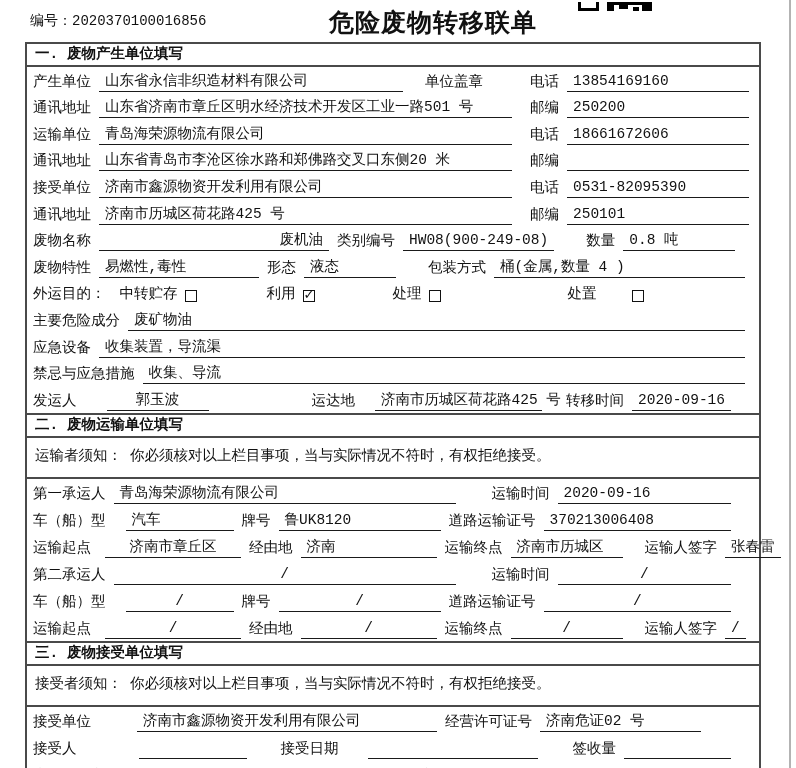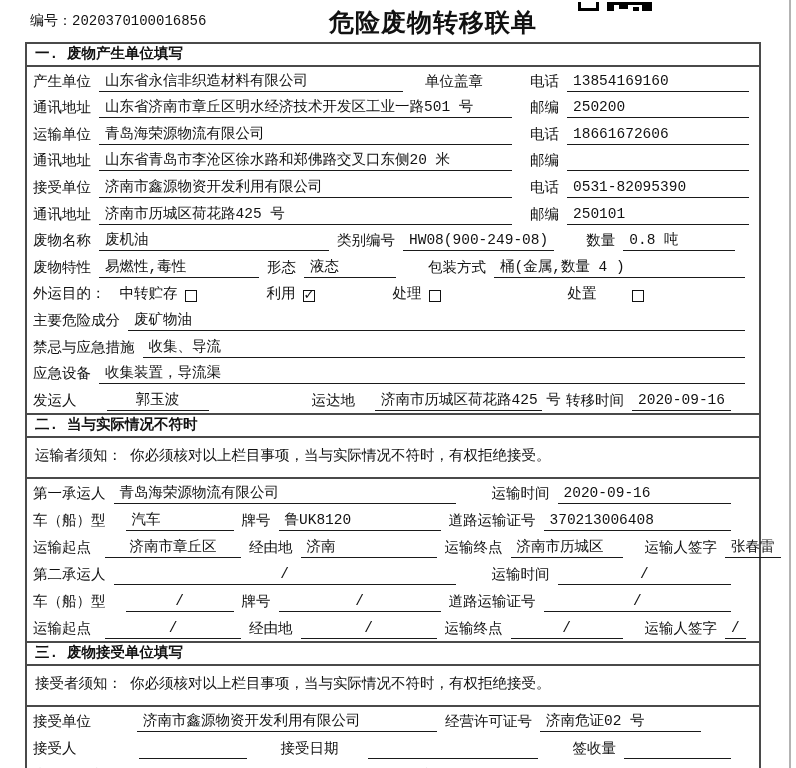--- a/index.html
+++ b/index.html
@@ -34,21 +34,21 @@
   .ctr{text-align:center;}
   
   .opt{white-space:nowrap;display:flex;align-items:flex-end;}
   .cbx{display:inline-block;width:12px;height:12px;border:1.6px solid #111;margin-left:7px;
        position:relative;top:-2px;box-sizing:border-box;}
   .cbx[data-checked="true"]::before{content:"✓";position:absolute;left:0px;top:-6px;
        font-size:13px;font-weight:bold;font-family:"DejaVu Sans",sans-serif;}
   
   .w170{width:170px;flex:0 0 170px;}
   .mw292{min-width:292px;}.mw288{min-width:288px;}.mw330{min-width:330px;}
-  .mw218{min-width:218px;}.mw158{min-width:158px;}.mw150{min-width:150px;}
+  .mw218{min-width:218px;text-align:right;}.mw158{min-width:158px;}.mw150{min-width:150px;}
   .mw148{min-width:148px;}.mw124{min-width:124px;}.mw120{min-width:120px;}
   .mw100{min-width:100px;}.mw96{min-width:96px;}.mw90{min-width:90px;text-align:center;}.mw80{min-width:80px;}
   
   .mla{margin-left:auto;}
   .ml6{margin-left:6px;text-align:center;}.ml10{margin-left:10px;}.ml12{margin-left:12px;}.ml14{margin-left:14px;}
   .ml16{margin-left:16px;}.ml20{margin-left:20px;}.ml21{margin-left:21px;}.ml22{margin-left:22px;}
   .ml24{margin-left:24px;}.ml26{margin-left:26px;}.ml27{margin-left:27px;}.ml28{margin-left:28px;}.ml31{margin-left:31px;}.ml34{margin-left:34px;}.ml38{margin-left:38px;}
   .ml45{margin-left:45px;}.ml54{margin-left:54px;}
   .ml70{margin-left:70px;}.ml78{margin-left:78px;}
   .ml95{margin-left:95px;text-align:right;}.ml127{margin-left:127px;gap:28px;}
@@ -166,41 +166,41 @@
           <span class="cbx" data-checked="false"></span>
         </span>
       </div>
 
       <div class="row">
         <span class="lbl">主要危险成分</span>
         <span class="ul fl mr4">废矿物油</span>
       </div>
 
       <div class="row">
+        <span class="lbl">应急设备</span>
+        <span class="ul fl mr4">收集装置，导流渠</span>
+      </div>
+
+      <div class="row">
         <span class="lbl">禁忌与应急措施</span>
         <span class="ul fl mr4">收集、导流</span>
-      </div>
-
-      <div class="row">
-        <span class="lbl">应急设备</span>
-        <span class="ul fl mr4">收集装置，导流渠</span>
       </div>
 
       <div class="row">
         <span class="lbl">发运人</span>
         <span class="ul mw90 ml22 ctr">郭玉波</span>
         <span class="lbl ml95">运达地</span>
         <span class="ul mw150 ml12">济南市历城区荷花路425 号</span>
         <span class="lbl ml16">转移时间</span>
         <span class="ul fl mr18">2020-09-16</span>
       </div>
     </div>
 
     <div class="sec sec2">
-      <div class="sec-h">二. 当与实际情况不符时</div>
+      <div class="sec-h">二. 废物运输单位填写</div>
 
       <div class="note">
         <span class="lbl">运输者须知：</span>
         <span>你必须核对以上栏目事项，当与实际情况不符时，有权拒绝接受。</span>
       </div>
 
       <div class="row">
         <span class="lbl">第一承运人</span>
         <span class="ul mw330">青岛海荣源物流有限公司</span>
         <span class="lbl ml28">运输时间</span>

